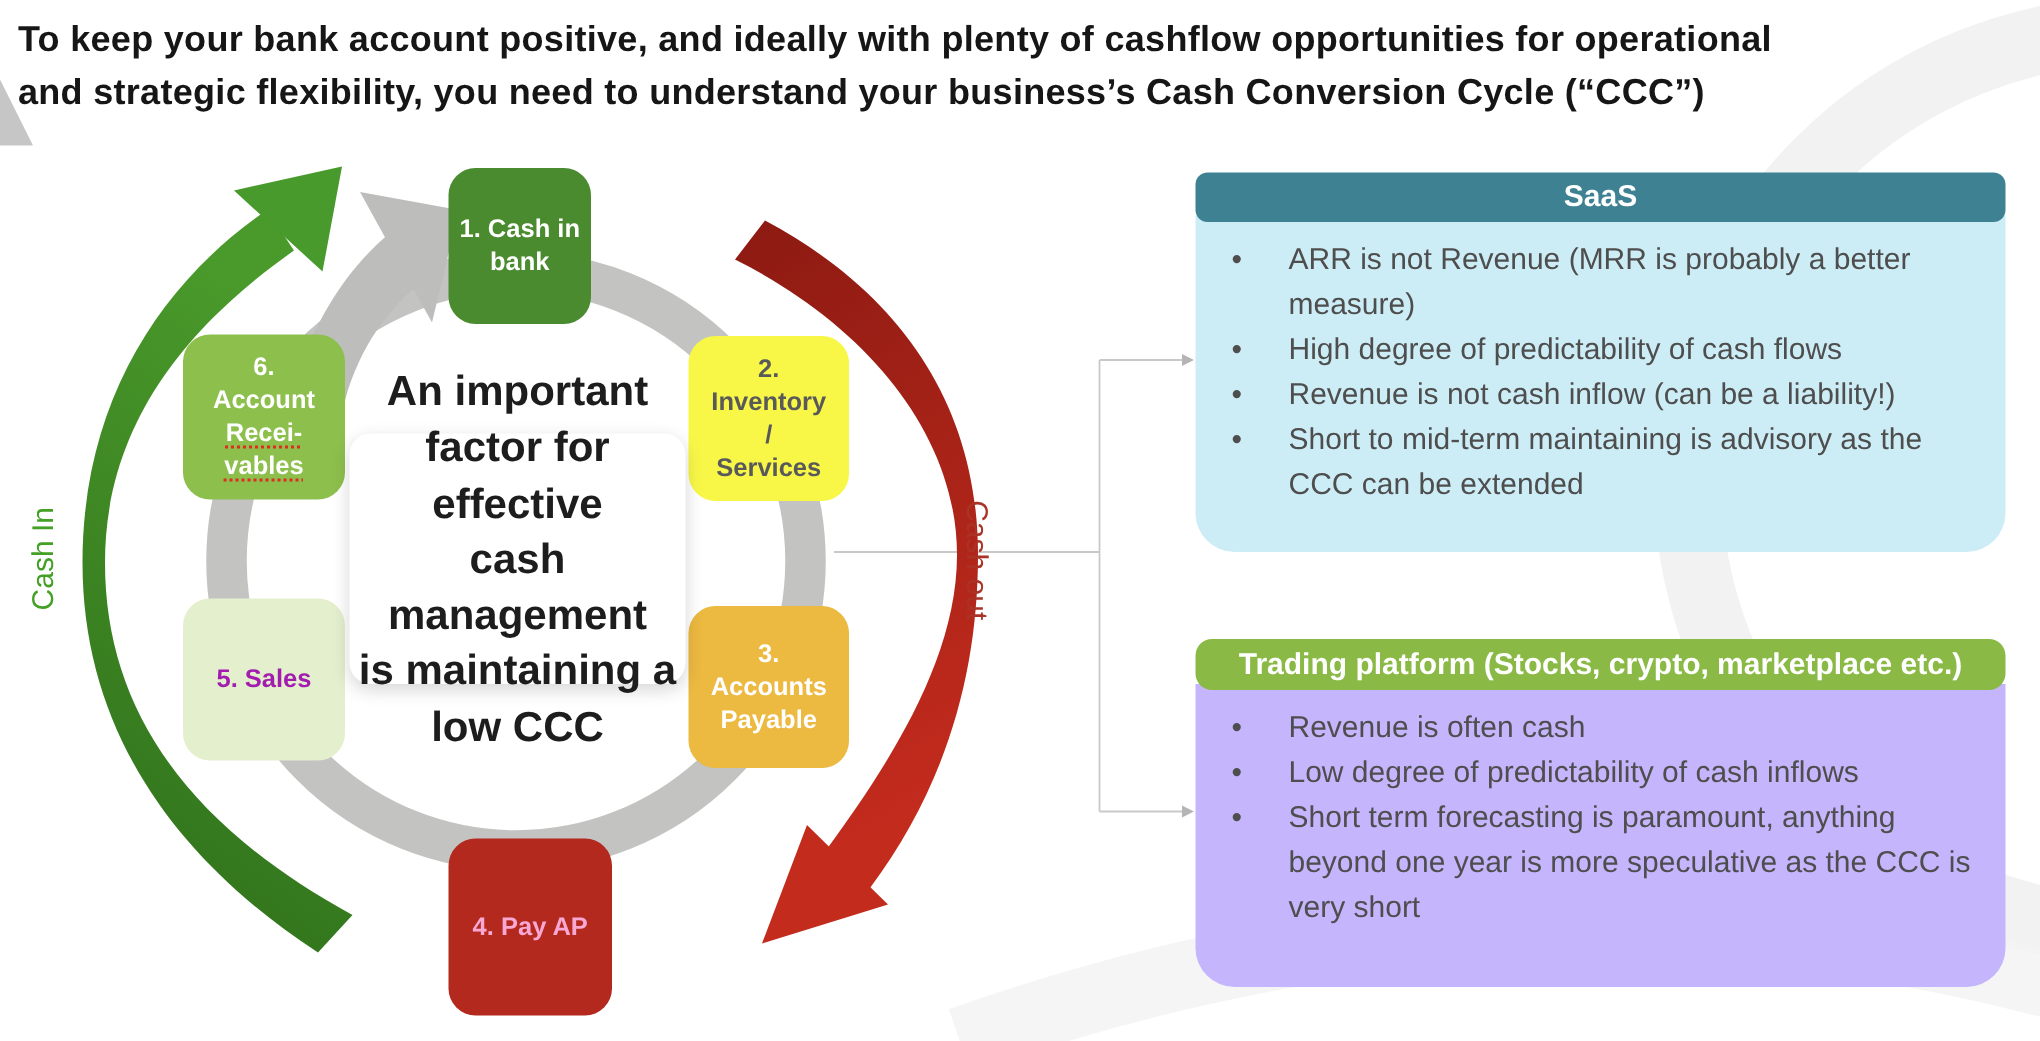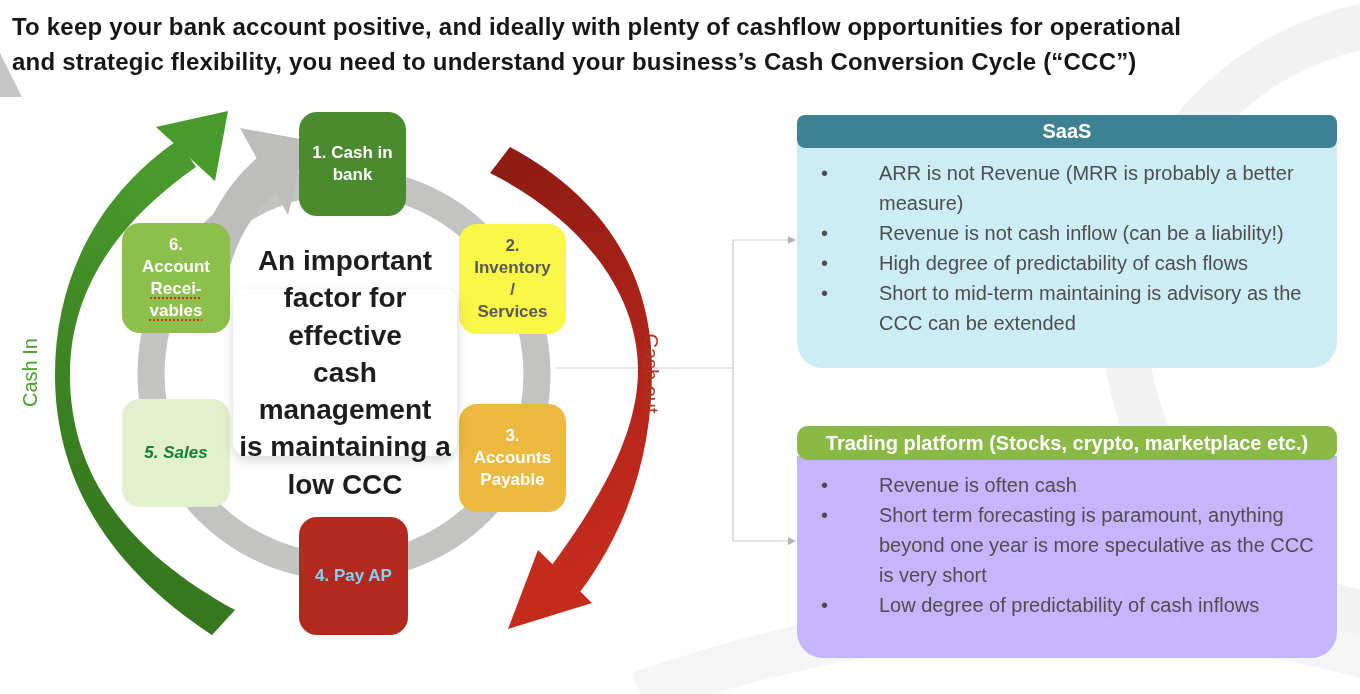--- a/index.html
+++ b/index.html
@@ -8,40 +8,40 @@
   .bg-svg{position:absolute;left:0;top:0;z-index:0;}
   .page-title{position:absolute;left:12px;top:10px;width:1336px;z-index:3;
     font-size:24px;font-weight:700;color:#161616;line-height:1.45;white-space:pre-line;letter-spacing:.2px;}
   .diagram{position:absolute;left:0;top:95px;width:810px;height:599px;z-index:1;}
   .diagram svg{position:absolute;left:0;top:0;}
   .node{position:absolute;display:flex;flex-direction:column;align-items:center;justify-content:center;
     border-radius:18px;text-align:center;font-weight:700;font-size:17px;line-height:1.3;
     white-space:pre-line;z-index:2;padding:4px;box-sizing:border-box;}
   .node .misspelled{display:block;text-decoration-line:underline;text-decoration-style:dotted;
     text-decoration-color:#e02b20;text-decoration-thickness:2px;text-underline-offset:3px;}
-  #node-1{left:299px;top:17px;width:107px;height:104px;}
+  #node-1{left:299px;top:17px;width:95px;height:104px;}
   #node-2{left:459px;top:129px;width:107px;height:110px;}
   #node-3{left:459px;top:309px;width:107px;height:108px;}
   #node-4{left:299px;top:422px;width:109px;height:118px;}
   #node-5{left:122px;top:304px;width:108px;height:108px;}
   #node-6{left:122px;top:128px;width:108px;height:110px;}
   .center-note{position:absolute;left:233px;top:194px;width:224px;height:167px;z-index:3;
     background:#ffffff;border-radius:14px;box-shadow:0 4px 12px rgba(0,0,0,.16);
     display:flex;align-items:center;justify-content:center;text-align:center;
     font-size:28px;font-weight:700;color:#1d1d1d;line-height:1.33;white-space:pre-line;}
   .rot-label{position:absolute;width:120px;text-align:center;font-size:20px;z-index:2;}
   .cash-in{left:-30px;top:266px;transform:rotate(-90deg);color:#44a026;}
   .cash-out{left:590px;top:267px;transform:rotate(90deg);color:#aa3326;}
   .panel{position:absolute;left:797px;width:540px;z-index:2;}
   .panel-header{height:33px;border-radius:8px;display:flex;align-items:center;justify-content:center;
     color:#ffffff;font-size:20px;font-weight:700;position:relative;z-index:2;}
   .panel-body{border-radius:0 0 26px 26px;margin-top:-4px;position:relative;z-index:1;
     padding:14px 16px 0 0;box-sizing:border-box;}
   .panel-body ul{margin:0;padding:0;list-style:none;}
-  .panel-body li{position:relative;padding-left:82px;font-size:20px;line-height:1.5;color:#4e4e4e;}
+  .panel-body li{position:relative;padding-left:62px;font-size:20px;line-height:1.5;color:#4e4e4e;}
   .panel-body li::before{content:"\2022";position:absolute;left:24px;color:#4e4e4e;}
   .saas-panel{top:115px;}
   .saas-panel .panel-body{height:224px;}
   .trading-panel{top:426px;}
   .trading-panel .panel-header{height:34px;border-radius:11px;}
   .trading-panel .panel-body{height:202px;}
   .vs-label{position:absolute;left:797px;top:389px;width:540px;text-align:center;z-index:2;
     font-size:20px;color:#454545;}
 </style>
 </head>
@@ -97,24 +97,24 @@
       <span>2.
 Inventory
 /
 Services</span>
     </div>
     <div class="node" id="node-3" style="background-color: rgb(236, 185, 65); color: rgb(255, 255, 255);">
       <span>3.
 Accounts
 Payable</span>
     </div>
-    <div class="node" id="node-4" style="background-color: rgb(179, 41, 30); color: #7dd3fc;">
+    <div class="node" id="node-4" style="background-color: rgb(179, 41, 30); color: #f9a8d4; margin-top: 42px;">
       <span>4. Pay AP</span>
     </div>
-    <div class="node" id="node-5" style="background-color: rgb(227, 239, 205); color: #15803d; font-style: italic;">
+    <div class="node" id="node-5" style="background-color: rgb(227, 239, 205); color: #a21caf;">
       <span>5. Sales</span>
     </div>
     <div class="node" id="node-6" style="background-color: rgb(141, 191, 76); color: rgb(255, 255, 255);">
       <span>6.
 Account</span>
       <span class="misspelled">Recei-</span>
       <span class="misspelled">vables</span>
     </div>
 
     <div class="center-note">An important
@@ -125,32 +125,32 @@
 
     <div class="rot-label cash-in">Cash In</div>
     <div class="rot-label cash-out">Cash out</div>
   </div>
 
   <div class="panel saas-panel">
     <div class="panel-header" style="background-color: rgb(62, 129, 146);">SaaS</div>
     <div class="panel-body" style="background-color: rgb(205, 237, 246);">
       <ul>
         <li>ARR is not Revenue (MRR is probably a better measure)</li>
+        <li>High degree of predictability of cash flows</li>
         <li>Revenue is not cash inflow (can be a liability!)</li>
-        <li>High degree of predictability of cash flows</li>
         <li>Short to mid-term maintaining is advisory as the CCC can be extended</li>
       </ul>
     </div>
   </div>
 
 
   <div class="panel trading-panel">
     <div class="panel-header" style="background-color: rgb(138, 186, 69);">Trading platform (Stocks, crypto, marketplace etc.)</div>
     <div class="panel-body" style="background-color: #c4b5fd;">
       <ul>
         <li>Revenue is often cash</li>
+        <li>Low degree of predictability of cash inflows</li>
         <li>Short term forecasting is paramount, anything beyond one year is more speculative as the CCC is very short</li>
-        <li>Low degree of predictability of cash inflows</li>
       </ul>
     </div>
   </div>
 
 </div>
 
 </body></html>

